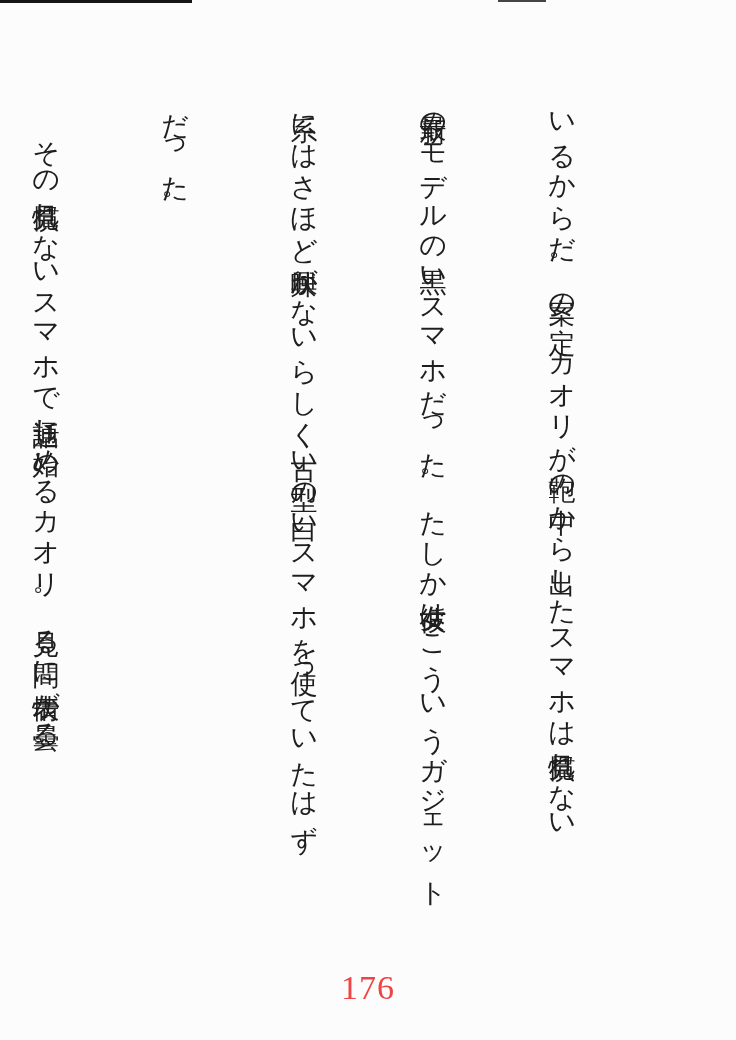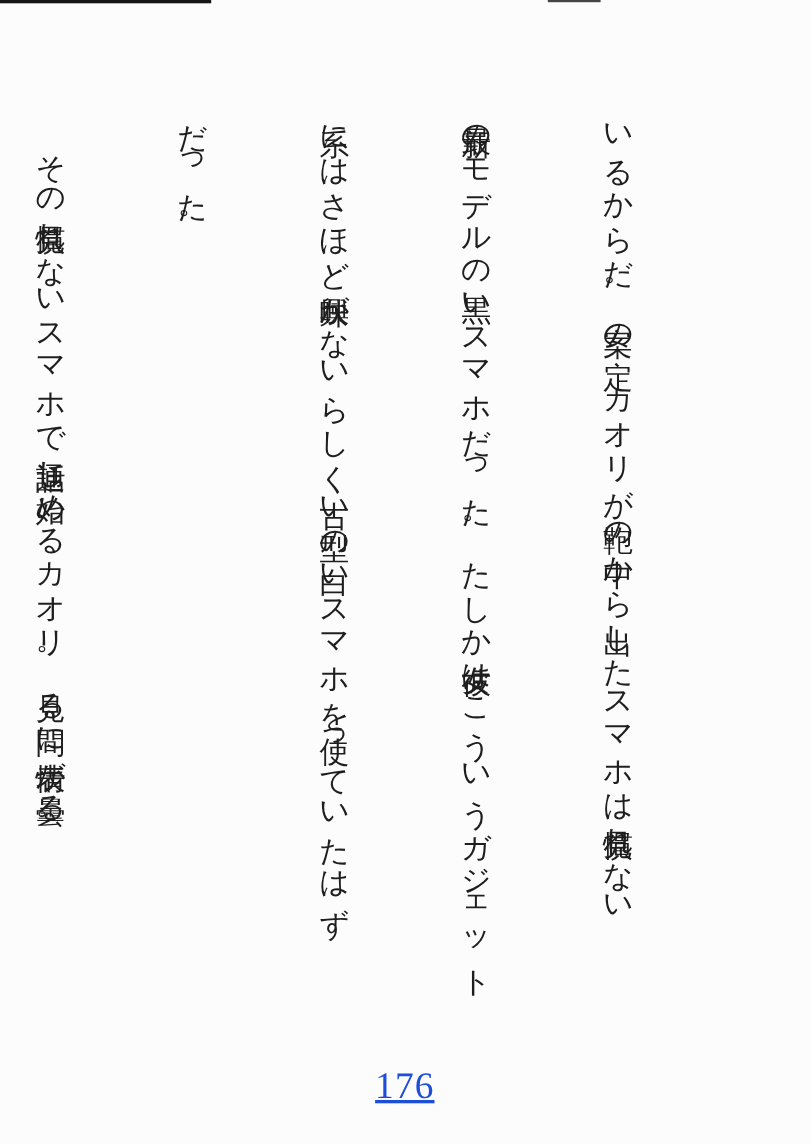--- a/index.html
+++ b/index.html
@@ -44,23 +44,22 @@
     padding: 0;
   }
 
   .page-number {
     position: absolute;
     left: 0;
     bottom: 33px;
     width: 100%;
     text-align: center;
     font-size: 34px;
-    color: #1d4ed8;
+    color: #ef4444;
     letter-spacing: 1px;
-    text-decoration: underline;
   }
 </style>
 </head>
 <body>
 
 <div class="page">
 
   <div class="artifact a1"></div>
   <div class="artifact a2"></div>
 

